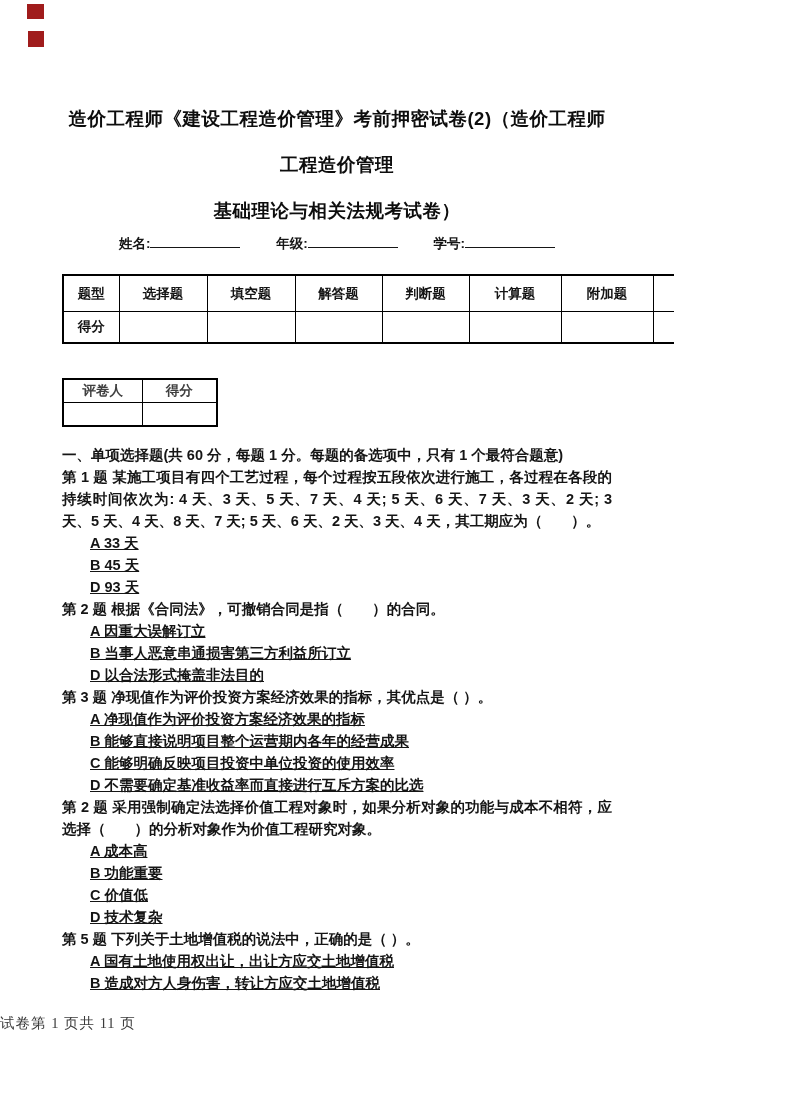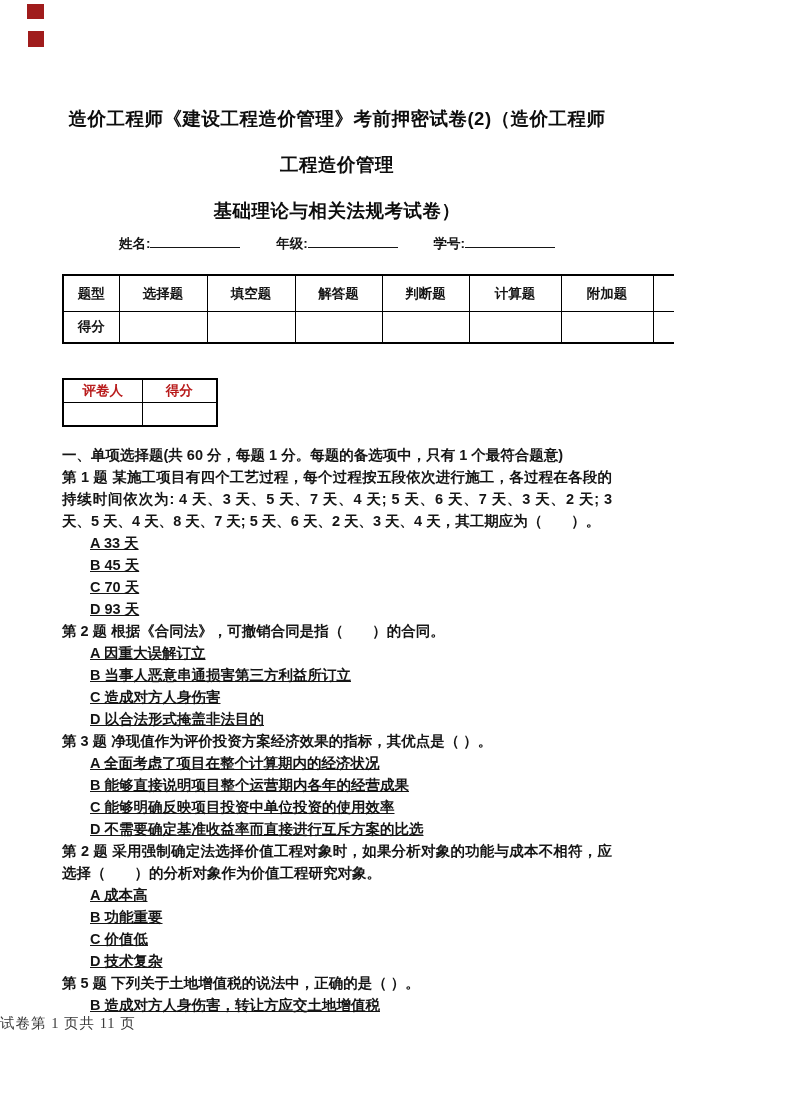--- a/index.html
+++ b/index.html
@@ -17,21 +17,21 @@
   .blank{display:inline-block;width:90px;height:13px;border-bottom:1.5px solid #161616;
          vertical-align:baseline;}
   table{border-collapse:collapse;table-layout:fixed;}
   .score-table{width:668px;margin-top:20px;border:2px solid #000;}
   .score-table th,.score-table td{border:1px solid #000;text-align:center;
         font-size:13.5px;font-weight:bold;padding:0;color:#141414;}
   .score-table th{height:35px;}
   .score-table td{height:30px;}
   .grader-table{width:154px;margin-top:34px;border:2px solid #000;}
   .grader-table th,.grader-table td{border:1px solid #000;text-align:center;
-        font-size:13.5px;font-weight:bold;padding:0;color:#b91c1c;}
+        font-size:13.5px;font-weight:bold;padding:0;color:#404040;}
   .grader-table th{height:22px;}
   .grader-table td{height:22px;}
   .section-heading{margin:17px 0 0 0;font-size:14.5px;font-weight:bold;line-height:22px;}
   .stem{margin:0;font-size:14.5px;font-weight:bold;line-height:22px;text-align:justify;}
   .option{margin:0;padding-left:28px;font-size:14.5px;font-weight:bold;line-height:22px;text-decoration:underline;}
   .footer{position:absolute;left:0;right:0;top:1014px;
           font-family:"Liberation Serif",serif;font-size:14.5px;font-weight:normal;
           color:#3a3a3a;letter-spacing:1px;}
 </style>
 </head>
@@ -103,39 +103,38 @@
       <td></td>
     </tr>
   </tbody>
     </table>
 
   <p class="section-heading">一、单项选择题(共 60 分，每题 1 分。每题的备选项中，只有 1 个最符合题意)</p>
 
   <p class="stem">第 1 题 某施工项目有四个工艺过程，每个过程按五段依次进行施工，各过程在各段的持续时间依次为: 4 天、3 天、5 天、7 天、4 天; 5 天、6 天、7 天、3 天、2 天; 3 天、5 天、4 天、8 天、7 天; 5 天、6 天、2 天、3 天、4 天，其工期应为（　　）。</p>
   <p class="option">A 33 天</p>
   <p class="option">B 45 天</p>
-  <p class="option">C 70 天</p>
   <p class="option">D 93 天</p>
 
   <p class="stem">第 2 题 根据《合同法》，可撤销合同是指（　　）的合同。</p>
   <p class="option">A 因重大误解订立</p>
   <p class="option">B 当事人恶意串通损害第三方利益所订立</p>
-  <p class="option">C 造成对方人身伤害</p>
   <p class="option">D 以合法形式掩盖非法目的</p>
 
   <p class="stem">第 3 题 净现值作为评价投资方案经济效果的指标，其优点是（ ）。</p>
-  <p class="option">A 全面考虑了项目在整个计算期内的经济状况</p>
+  <p class="option">A 净现值作为评价投资方案经济效果的指标</p>
   <p class="option">B 能够直接说明项目整个运营期内各年的经营成果</p>
   <p class="option">C 能够明确反映项目投资中单位投资的使用效率</p>
   <p class="option">D 不需要确定基准收益率而直接进行互斥方案的比选</p>
 
   <p class="stem">第 2 题 采用强制确定法选择价值工程对象时，如果分析对象的功能与成本不相符，应选择（　　）的分析对象作为价值工程研究对象。</p>
   <p class="option">A 成本高</p>
   <p class="option">B 功能重要</p>
   <p class="option">C 价值低</p>
   <p class="option">D 技术复杂</p>
 
   <p class="stem">第 5 题 下列关于土地增值税的说法中，正确的是（ ）。</p>
+  <p class="option">A 国有土地使用权出让，出让方应交土地增值税</p>
   <p class="option">B 造成对方人身伤害，转让方应交土地增值税</p>
 
   <div class="footer">试卷第 1 页共 11 页</div>
 
 </div>
 
 </body></html>

